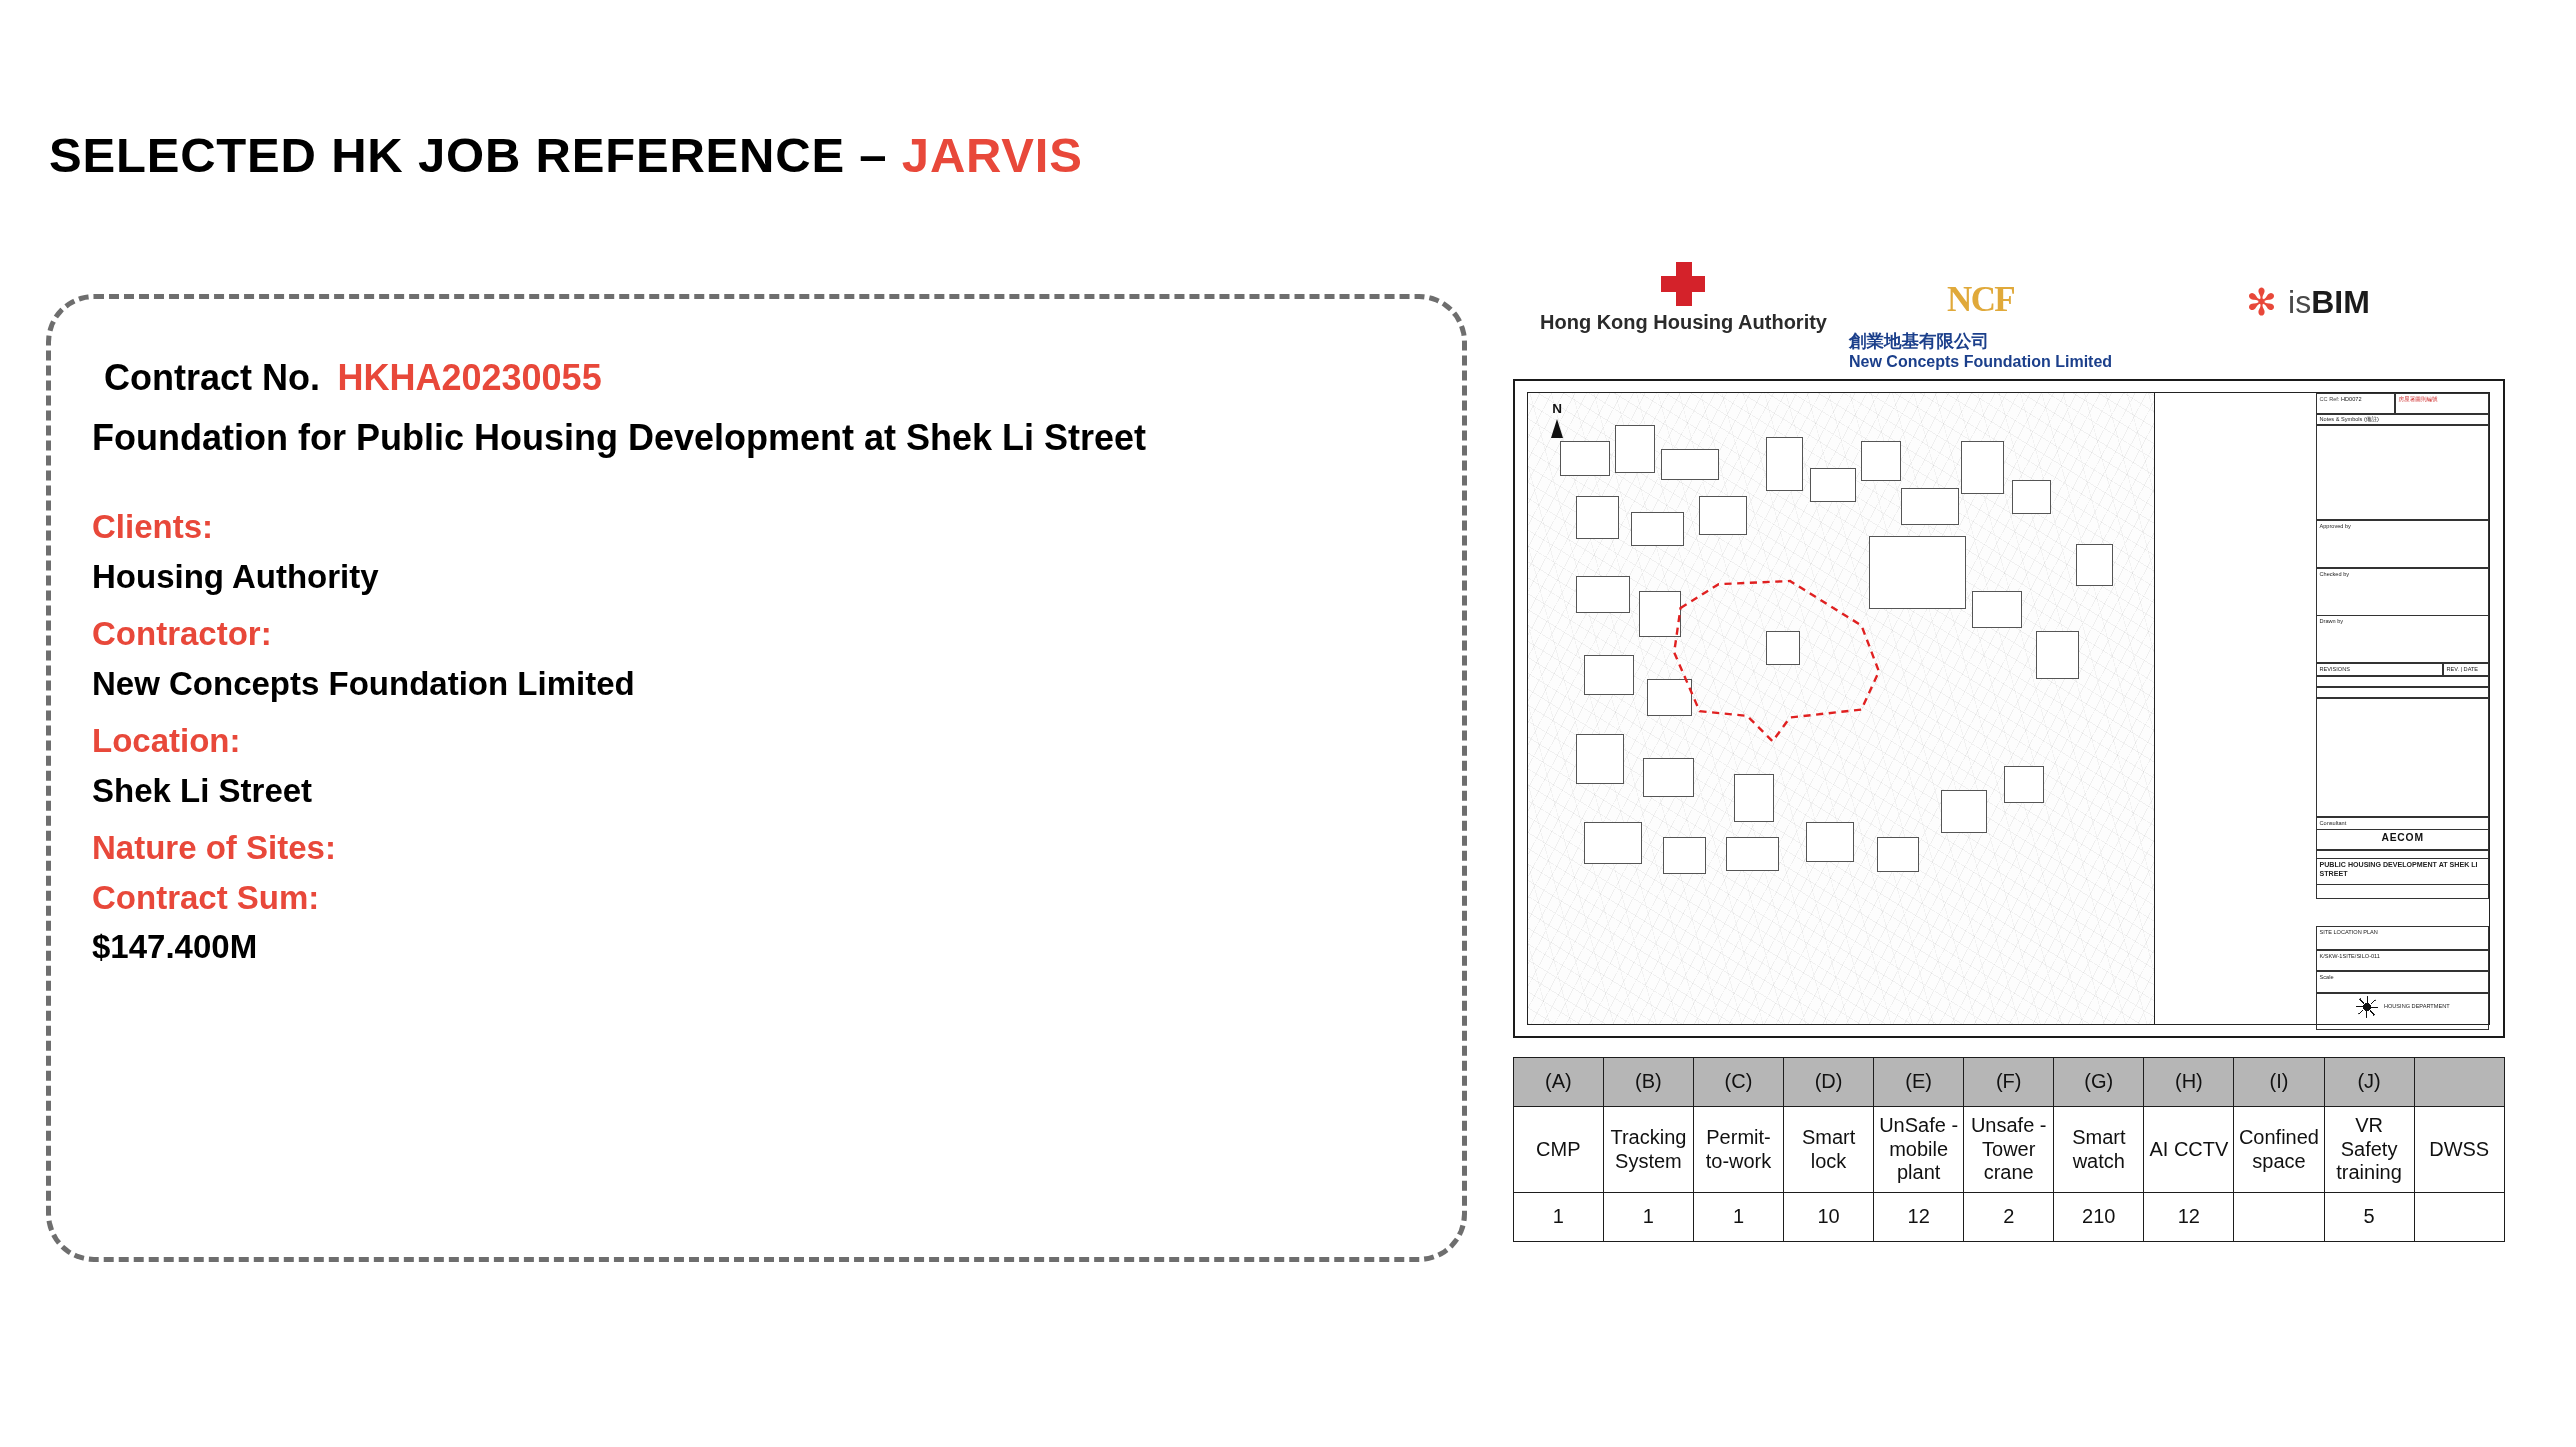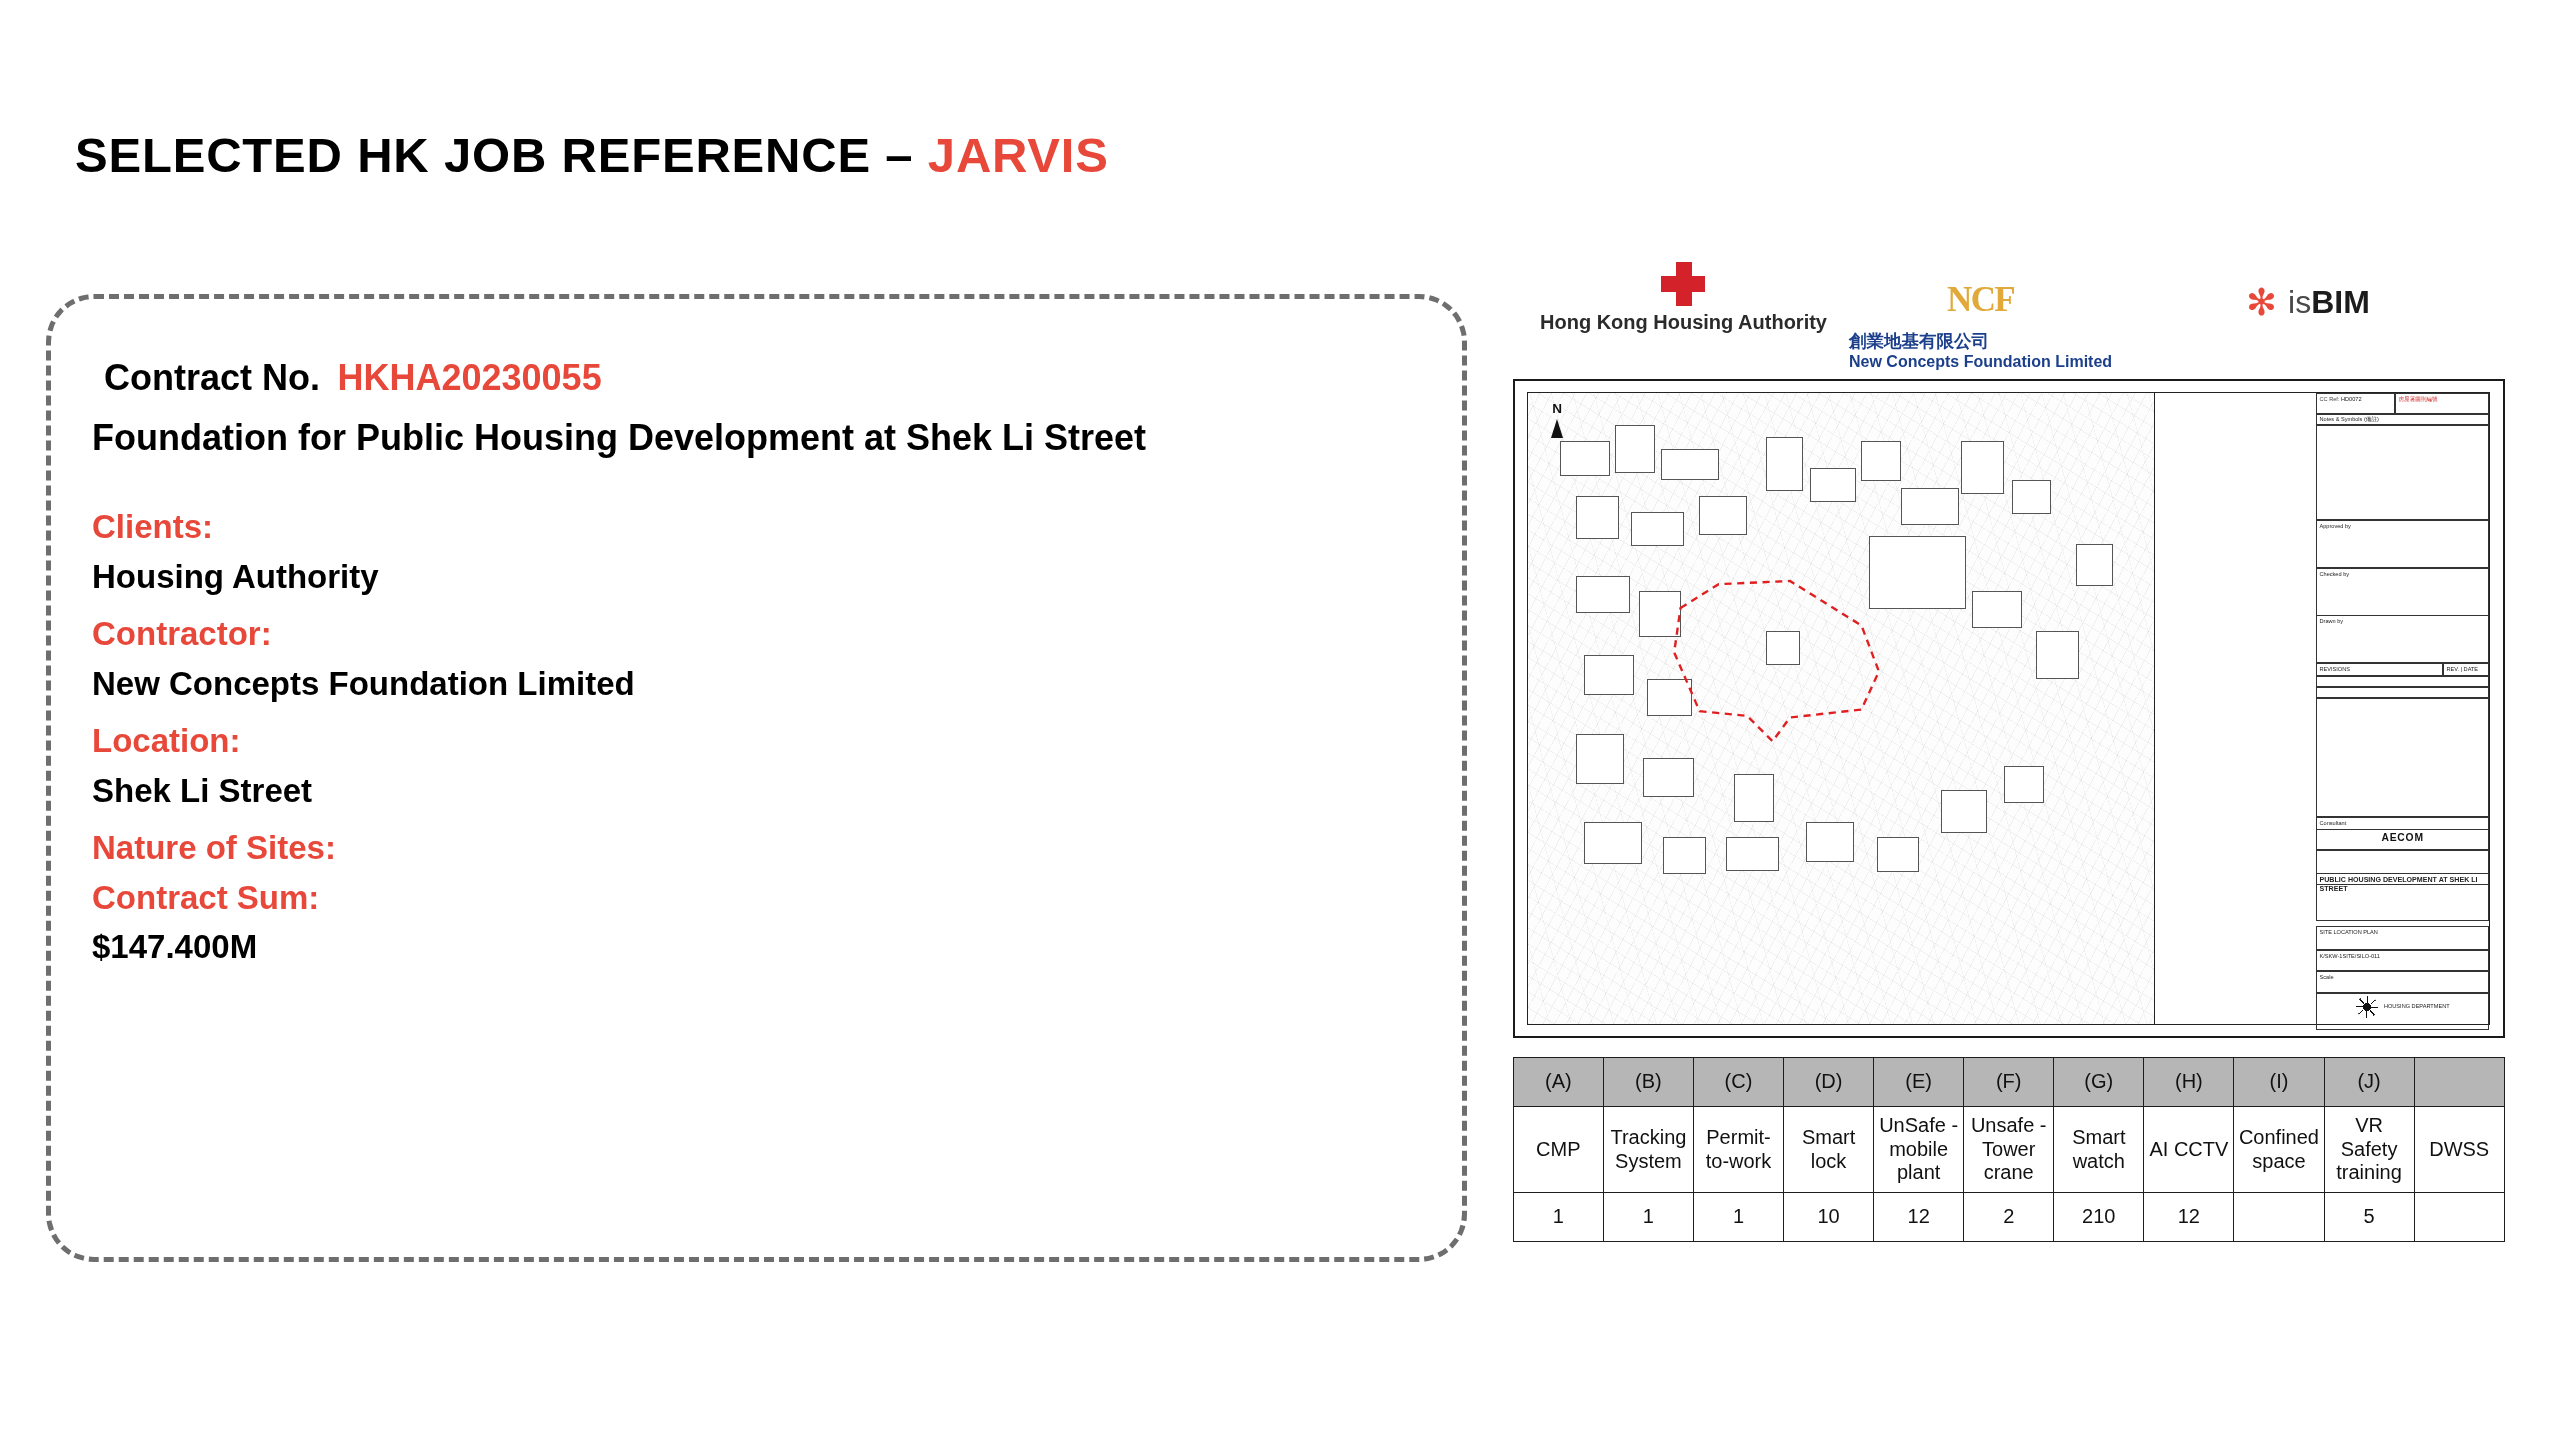--- a/index.html
+++ b/index.html
@@ -18,21 +18,20 @@
   
   .slide-title {
     position: absolute;
     left: 49px;
     top: 127px;
     font-size: 49px;
     font-weight: bold;
     letter-spacing: 0.8px;
     color: #000000;
     white-space: nowrap;
-    margin-left: 26px;
   }
   .slide-title .accent {
     color: #e8483a;
   }
 
   
   .info-card {
     position: absolute;
     left: 46px;
     top: 294px;
@@ -435,21 +434,21 @@
         <div class="tb-cell" style="left:127px; top:270px; width:46px; height:12.7px;">REV. | DATE</div>
         <div class="tb-cell" style="left:0; top:283px; width:173px; height:11px;"></div>
         <div class="tb-cell" style="left:0; top:294px; width:173px; height:11px;"></div>
 
         <div class="tb-cell" style="left:0; top:305px; width:173px; height:119px;"></div>
 
         <div class="tb-cell" style="left:0; top:424px; width:173px; height:12.7px;">Consultant</div>
         <div class="tb-cell tb-logo" style="left:0; top:436px; width:173px; height:20.6px;">AECOM</div>
         <div class="tb-cell" style="left:0; top:457px; width:173px; height:35px;"></div>
 
-        <div class="tb-cell tb-title" style="left:0; top:480px; width:173px; height:48px;">PUBLIC HOUSING DEVELOPMENT AT SHEK LI STREET</div>
+        <div class="tb-cell tb-title" style="left:0; top:465px; width:173px; height:41px;">PUBLIC HOUSING DEVELOPMENT AT SHEK LI STREET</div>
         <div class="tb-cell" style="left:0; top:533px; width:173px; height:24px;">SITE LOCATION PLAN</div>
         <div class="tb-cell" style="left:0; top:557px; width:173px; height:20.6px;">K/SKW-1SITE/SILO-011</div>
         <div class="tb-cell" style="left:0; top:578px; width:173px; height:22px;">Scale</div>
         <div class="tb-cell" style="left:0; top:600px; width:173px; height:37px; text-align:center;">
           <span class="gov-mark"></span>
           <span style="margin-left:4.8px;">HOUSING DEPARTMENT</span>
         </div>
       </div>
 
     </div>

